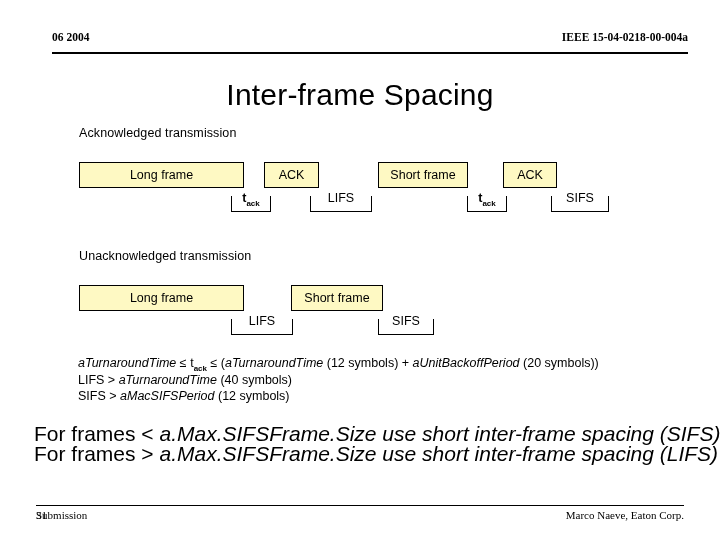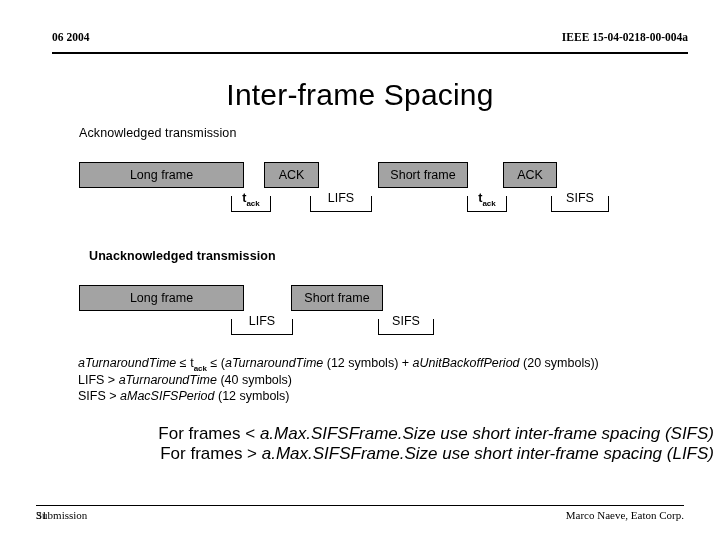--- a/index.html
+++ b/index.html
@@ -66,21 +66,21 @@
   }
   .dg-caption {
     position: absolute;
     font-size: 12.5px;
     white-space: nowrap;
     letter-spacing: 0.1px;
   }
   .frame-box {
     position: absolute;
     border: 1.4px solid #000;
-    background: #a3a3a3;
+    background: #fef9c3;
     box-sizing: border-box;
     display: flex;
     align-items: center;
     justify-content: center;
     font-size: 12.5px;
     white-space: nowrap;
   }
   
   .span-mark {
     position: absolute;
@@ -124,24 +124,23 @@
   .constraints i { font-style: italic; }
   .constraints sub { font-size: 8px; font-weight: bold; line-height: 0; }
   .constraints .tvar { font-weight: normal; }
 
   
   .body-text {
     position: absolute;
     left: 34px;
     top: 424px;
     width: 680px;
-    font-size: 17px;
+    font-size: 21px;
     line-height: 20px;
     white-space: nowrap;
-    text-align: right;
   }
   .body-text .ln { display: block; }
   .body-text i { font-style: italic; }
 
   
   .slide-footer {
     position: absolute;
     left: 36px;
     top: 505px;
     width: 648px;
@@ -175,21 +174,21 @@
     </div>
     <div class="span-mark" style="left: 240px; top: 76px; width: 62px; height: 16px;">
       <span class="span-label">LIFS</span>
     </div>
     <div class="span-mark" style="left: 397px; top: 76px; width: 40px; height: 16px;">
       <span class="span-label"><span class="tvar">t</span><sub>ack</sub></span>
     </div>
     <div class="span-mark" style="left: 481px; top: 76px; width: 58px; height: 16px;">
       <span class="span-label">SIFS</span>
     </div>
-    <div class="dg-caption" style="left: 19px; top: 129px; font-weight: bold;">Unacknowledged transmission</div>
+    <div class="dg-caption" style="left: 9px; top: 129px;">Unacknowledged transmission</div>
     <div class="frame-box" style="left: 9px; top: 165px; width: 165px; height: 26px;">Long frame</div>
     <div class="frame-box" style="left: 221px; top: 165px; width: 92px; height: 26px;">Short frame</div>
     <div class="span-mark" style="left: 161px; top: 199px; width: 62px; height: 16px;">
       <span class="span-label">LIFS</span>
     </div>
     <div class="span-mark" style="left: 308px; top: 199px; width: 56px; height: 16px;">
       <span class="span-label">SIFS</span>
     </div>
   </div>
 

